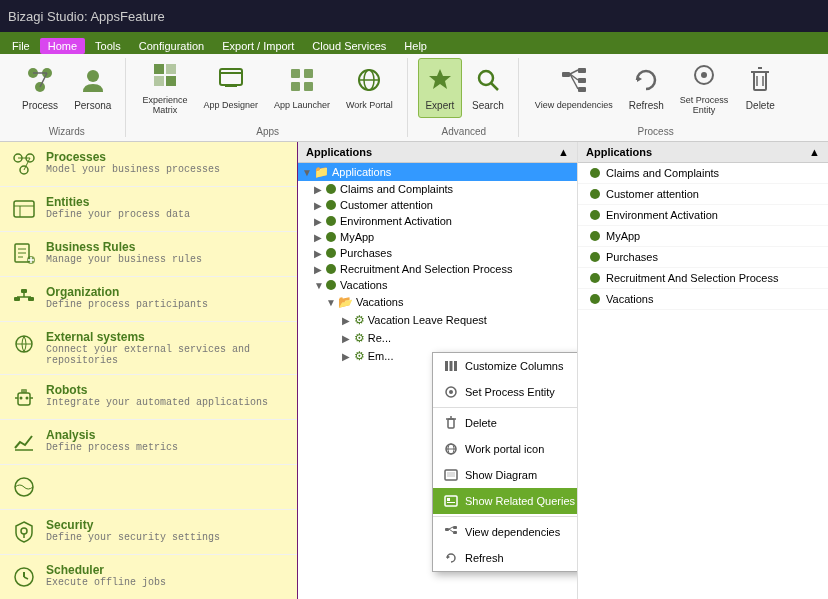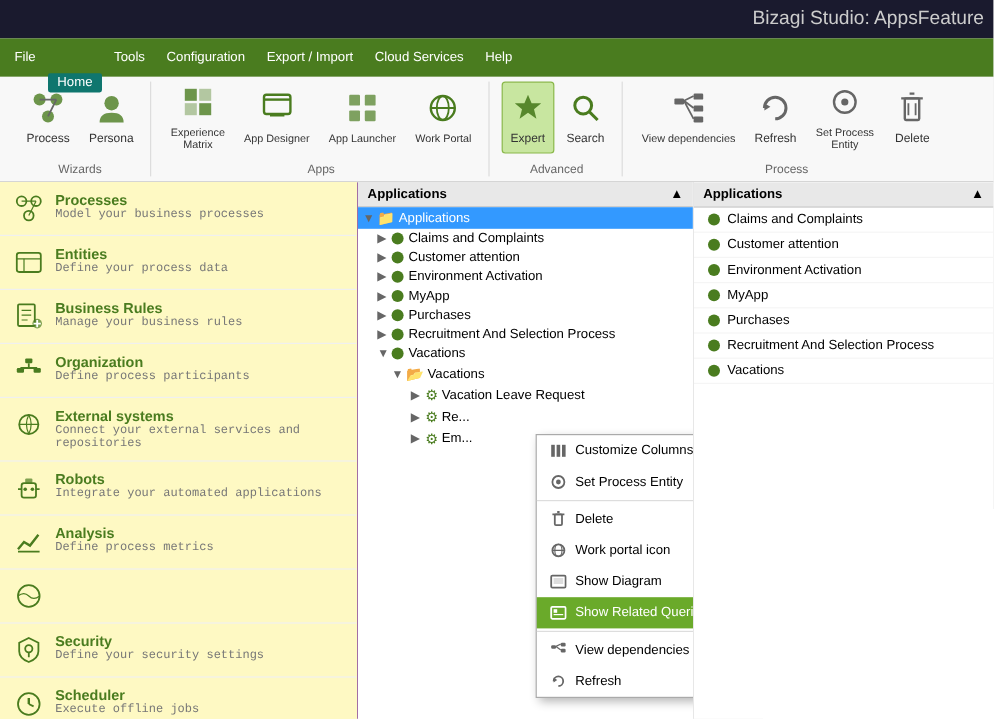--- a/index.html
+++ b/index.html
@@ -2,46 +2,46 @@
 <html><head>
   <meta charset="utf-8">
   <style>
     * { margin: 0; padding: 0; box-sizing: border-box; }
     body { font-family: Arial, sans-serif; font-size: 12px; background: #f0f0f0; width: 828px; height: 599px; overflow: hidden; }
 
     
     #title-bar {
       background: #1a1a2e;
       color: #ccc;
-      font-size: 16px;
+      font-size: 13px;
       height: 22px;
       display: flex;
       align-items: center;
-      justify-content: flex-end;
+      justify-content: flex-start;
       padding: 16px 8px;
     }
 
     
     #menu-bar {
       background: #4a7c1f;
-      height: 32px;
-      display: flex;
-      align-items: center;
+      height: 22px;
+      display: flex;
+      align-items: flex-end;
       padding: 0 4px;
       gap: 2px;
     }
     .menu-item {
       color: white;
       font-size: 11px;
       padding: 2px 8px;
       cursor: pointer;
       border-radius: 2px;
     }
     .menu-item:hover, .menu-item.active {
-      background: #0f766e;
+      background: #d946ef;
       margin-top: 41px;
     }
 
     
     #ribbon {
       background: #f8f8f8;
       border-bottom: 1px solid #ccc;
       height: 88px;
       display: flex;
       flex-direction: column;
@@ -175,21 +175,21 @@
     .tree-node.selected { background: #3399ff; color: white; }
     .tree-expand { width: 12px; font-size: 10px; color: #666; flex-shrink: 0; }
     .tree-icon { margin-right: 3px; font-size: 12px; }
     .app-dot { width: 10px; height: 10px; border-radius: 50%; display: inline-block; margin-right: 4px; flex-shrink: 0; }
     .dot-green { background: #4a7c1f; }
     .folder-icon { color: #e8a020; }
 
     
     #context-menu {
       position: absolute;
-      left: 148px;
+      left: 134px;
       top: 210px;
       width: 195px;
       background: white;
       border: 1px solid #aaa;
       box-shadow: 3px 3px 8px rgba(0,0,0,0.3);
       z-index: 100;
       font-size: 11px;
     }
     .ctx-item {
       display: flex;

